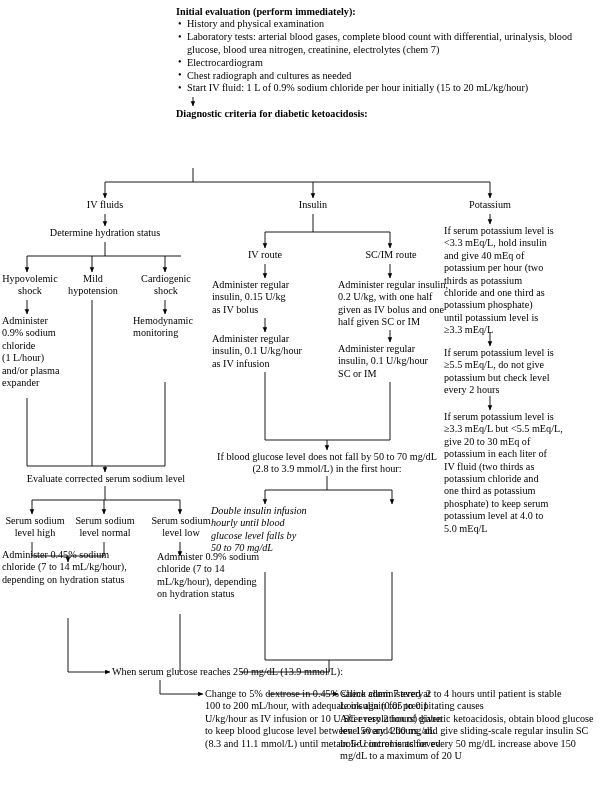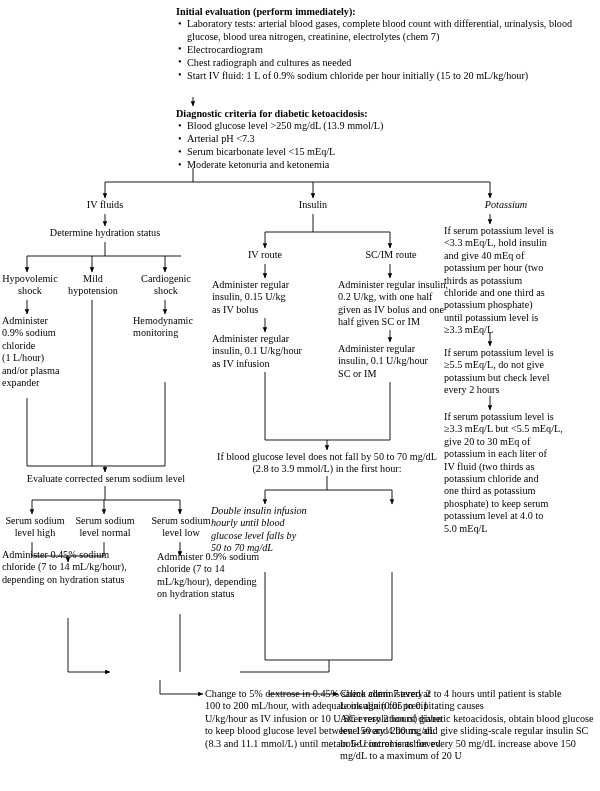--- a/index.html
+++ b/index.html
@@ -99,40 +99,35 @@
 
       <path d="M160,680 L160,694"></path>
       <path d="M160,694 L203,694" marker-end="url(#arrow)"></path>
       <path d="M268,694 L338,694" marker-end="url(#arrow)"></path>
     </g>
   </svg>
 
   <div class="blk" style="left:176px;top:6px;width:410px;">
     <div class="bold">Initial evaluation (perform immediately):</div>
     <ul class="bul">
+      <li>History and physical examination</li>
       <li>Laboratory tests: arterial blood gases, complete blood count with differential, urinalysis, blood glucose, blood urea nitrogen, creatinine, electrolytes (chem 7)</li>
       <li>Electrocardiogram</li>
       <li>Chest radiograph and cultures as needed</li>
       <li>Start IV fluid: 1 L of 0.9% sodium chloride per hour initially (15 to 20 mL/kg/hour)</li>
     </ul>
   </div>
 
   <div class="blk" style="left:176px;top:108px;width:320px;">
     <div class="bold">Diagnostic criteria for diabetic ketoacidosis:</div>
-    <ul class="bul">
-      <li>Blood glucose level &gt;250 mg/dL (13.9 mmol/L)</li>
-      <li>Arterial pH &lt;7.3</li>
-      <li>Serum bicarbonate level &lt;15 mEq/L</li>
-      <li>Moderate ketonuria and ketonemia</li>
-    </ul>
   </div>
 
   <div class="blk ctr" style="left:65px;top:199px;width:80px;">IV fluids</div>
   <div class="blk ctr" style="left:273px;top:199px;width:80px;">Insulin</div>
-  <div class="blk ctr" style="left:466px;top:199px;width:80px;font-style:italic;">Potassium</div>
+  <div class="blk ctr" style="left:450px;top:199px;width:80px;">Potassium</div>
 
   <div class="blk ctr" style="left:35px;top:227px;width:140px;">Determine hydration status</div>
 
   <div class="blk ctr" style="left:0px;top:273px;width:60px;white-space:pre-line;">Hypovolemic
 shock</div>
   <div class="blk ctr" style="left:58px;top:273px;width:70px;white-space:pre-line;text-align:center;">Mild
 hypotension</div>
   <div class="blk ctr" style="left:130px;top:273px;width:72px;white-space:pre-line;">Cardiogenic
 shock</div>
 
@@ -205,20 +200,21 @@
 ≥3.3 mEq/L but &lt;5.5 mEq/L,
 give 20 to 30 mEq of
 potassium in each liter of
 IV fluid (two thirds as
 potassium chloride and
 one third as potassium
 phosphate) to keep serum
 potassium level at 4.0 to
 5.0 mEq/L</div>
 
+  <div class="blk" style="left:112px;top:666px;width:330px;">When serum glucose reaches 250 mg/dL (13.9 mmol/L):</div>
 
   <div class="blk" style="left:205px;top:688px;width:270px;white-space:pre-line;">Change to 5% dextrose in 0.45% saline administered at
 100 to 200 mL/hour, with adequate insulin (0.05 to 0.1
 U/kg/hour as IV infusion or 10 U SC every 2 hours) given
 to keep blood glucose level between 150 and 200 mg/dL
 (8.3 and 11.1 mmol/L) until metabolic control is achieved</div>
   <div class="blk" style="left:340px;top:688px;width:262px;white-space:pre-line;">Check chem 7 every 2 to 4 hours until patient is stable
 Look again for precipitating causes
 After resolution of diabetic ketoacidosis, obtain blood glucose
 level every 4 hours, and give sliding-scale regular insulin SC

